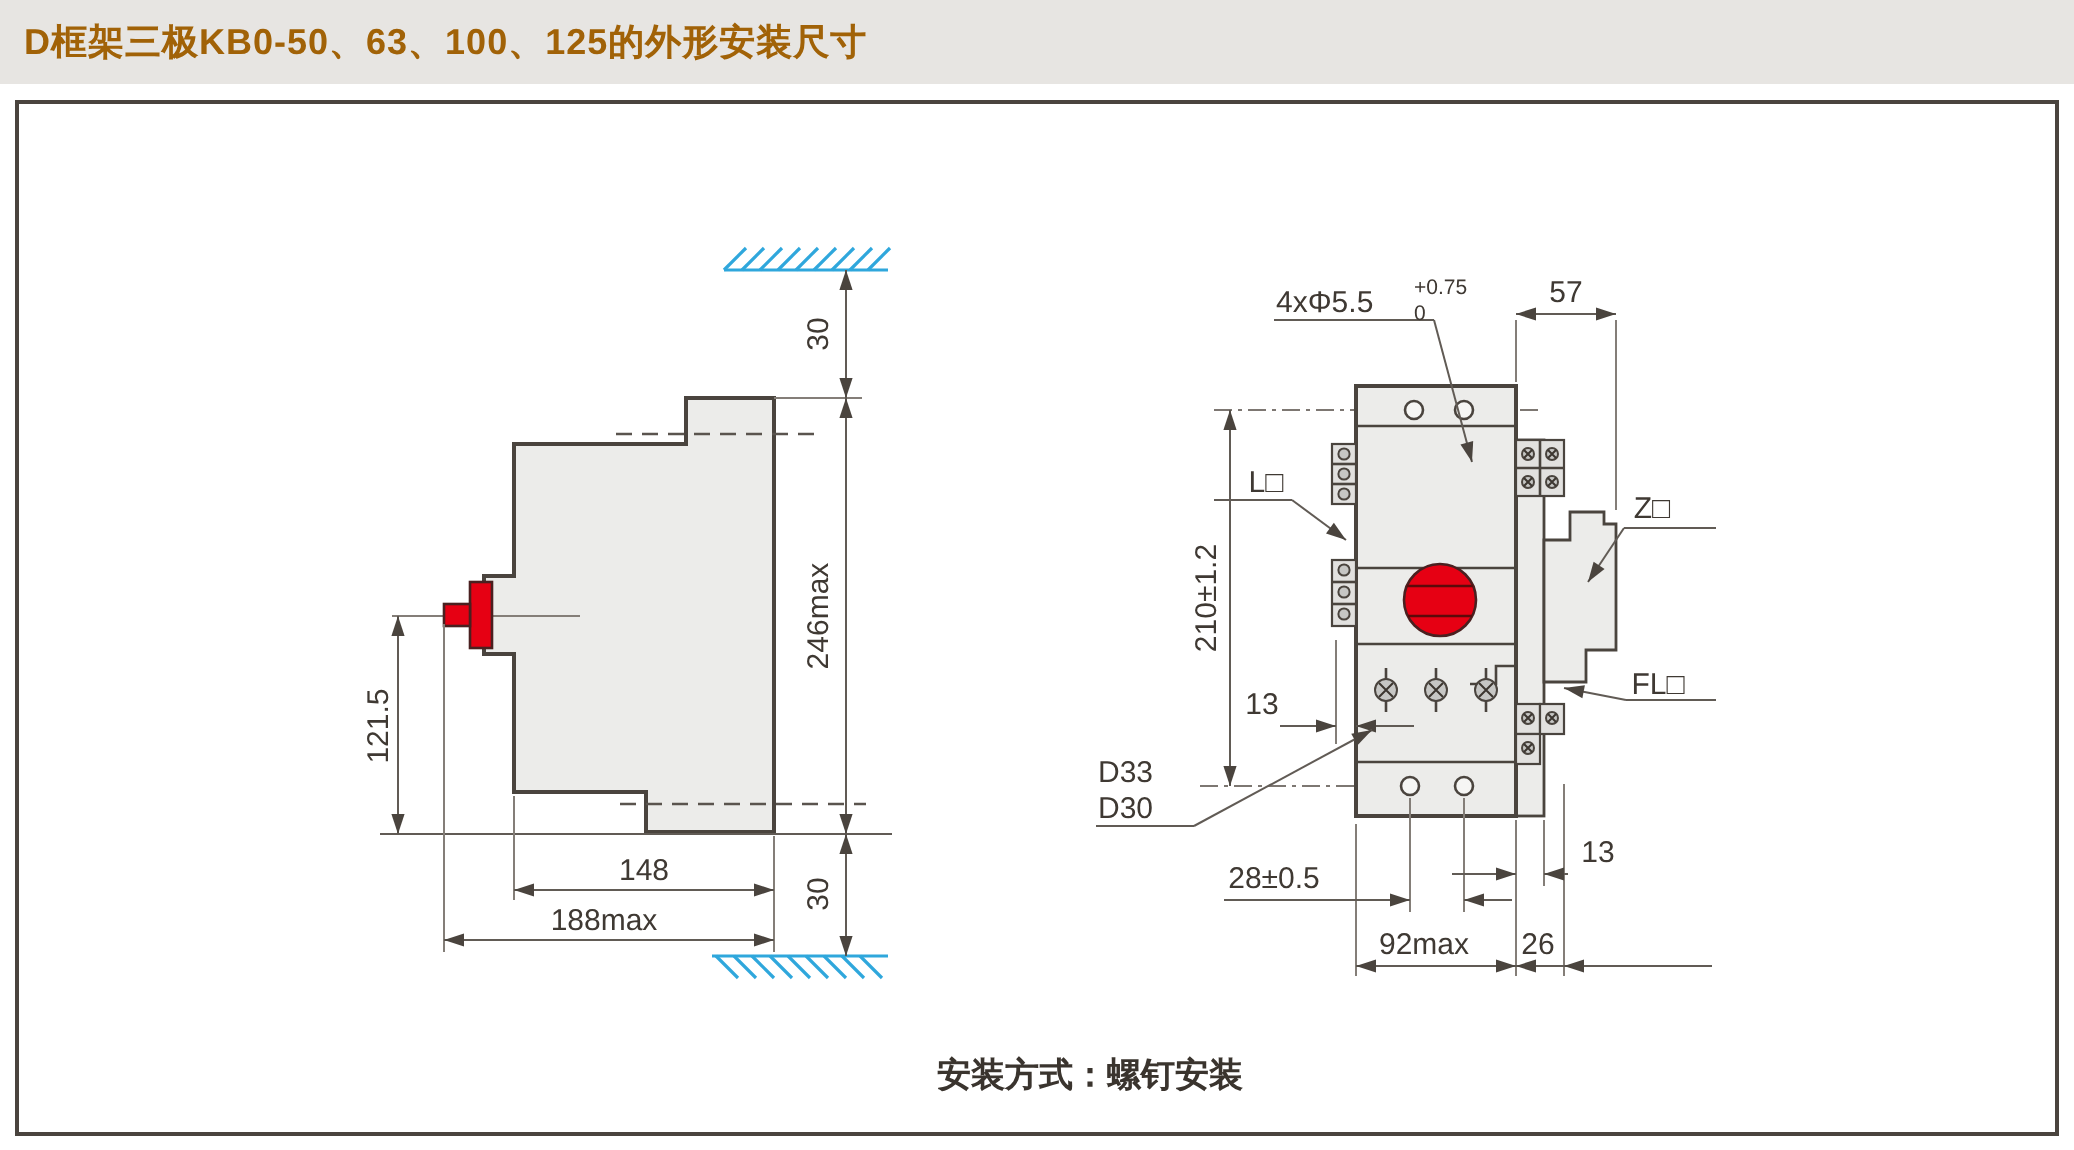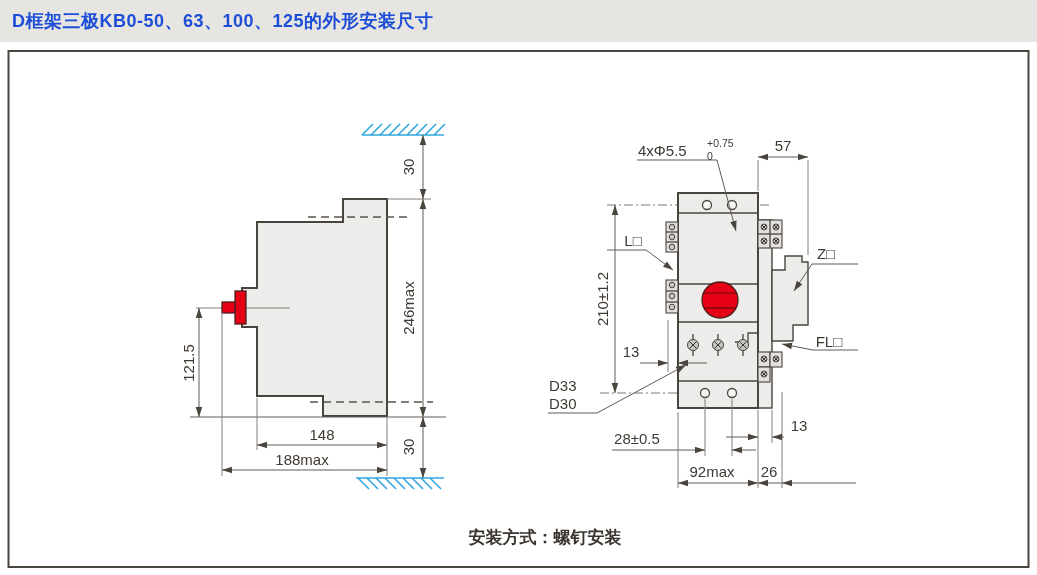--- a/index.html
+++ b/index.html
@@ -1,19 +1,19 @@
 <!DOCTYPE html>
 <html><head>
 <meta charset="utf-8">
 <style>
   html,body{margin:0;padding:0;background:#ffffff;}
   #stage{position:relative;width:1037px;height:575px;background:#ffffff;overflow:hidden;
          font-family:"Liberation Sans","DejaVu Sans",sans-serif;}
   #titlebar{position:absolute;left:0;top:0;width:1037px;height:42px;background:#e7e5e2;}
-  #titlebar span{position:absolute;left:12px;top:9px;font-size:18px;font-weight:600;color:#1d4ed8;letter-spacing:0.5px;}
+  #titlebar span{position:absolute;left:12px;top:9px;font-size:18px;font-weight:600;color:#a16207;letter-spacing:0.5px;}
   svg{position:absolute;left:0;top:0;}
   
   .ol   {stroke:#4a443e;stroke-width:2;fill:#ececea;stroke-linejoin:miter;}
   .ol2  {stroke:#4a443e;stroke-width:1.4;fill:#ececea;}
   .cell {stroke:#4a443e;stroke-width:1.1;fill:#e2e1df;}
   .thin {stroke:#4a443e;stroke-width:1.3;fill:none;}
   .dim  {stroke:#615b55;stroke-width:1;fill:none;}
   .ext  {stroke:#847e78;stroke-width:1;fill:none;}
   .cl   {stroke:#7d7772;stroke-width:1;fill:none;stroke-dasharray:9 3 2 3;}
   .dash {stroke:#5a544e;stroke-width:1.3;fill:none;stroke-dasharray:8 5;}

